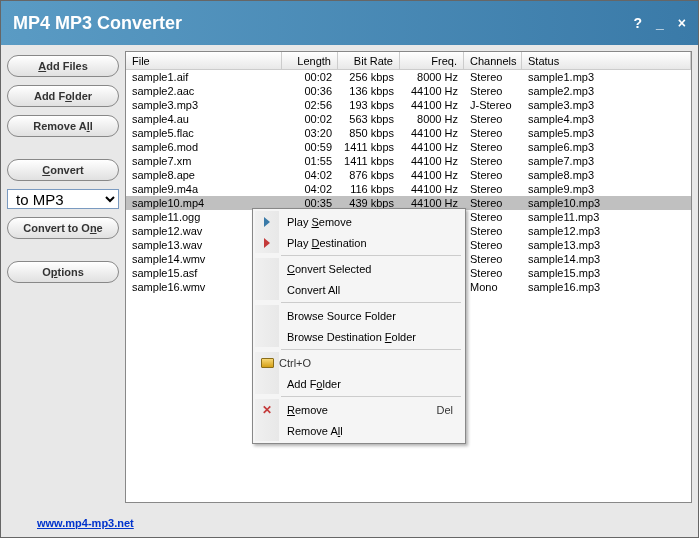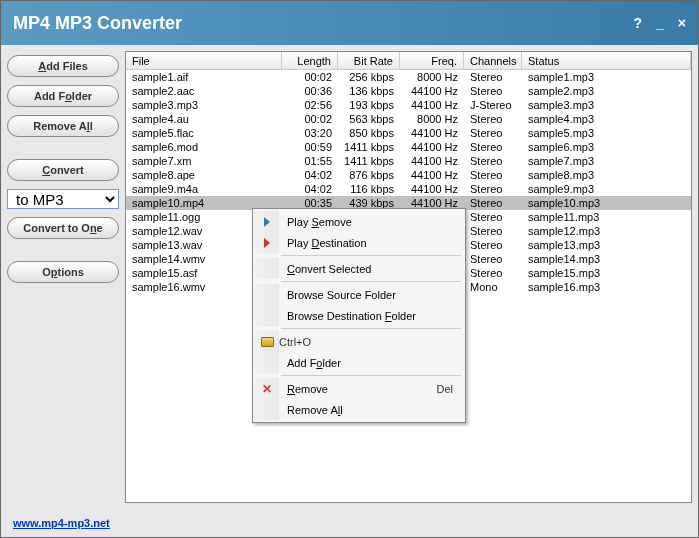--- a/index.html
+++ b/index.html
@@ -35,21 +35,21 @@
 .c-chan { width: 58px; }
 .c-stat { flex: 1; }
 .context-menu { position: absolute; left: 126px; top: 156px; width: 214px; background: #f5f5f5; border: 1px solid #888; box-shadow: 2px 2px 3px rgba(0,0,0,0.3); padding: 2px; }
 .cm-item { height: 21px; display: flex; align-items: center; font-size: 11px; cursor: pointer; }
 .cm-icon { width: 24px; display: flex; align-items: center; justify-content: center; background: linear-gradient(to right, #f0f0f0, #e8e8e8); height: 100%; }
 .cm-label { flex: 1; padding-left: 8px; }
 .cm-shortcut { padding-right: 10px; color: #333; }
 .cm-sep { height: 1px; background: #ccc; margin: 2px 2px 2px 26px; }
 .cm-u { text-decoration: underline; }
 .footer { height: 28px; display: flex; align-items: center; padding: 0 12px; }
-.footer a { color: #0033cc; font-size: 11px; font-weight: bold; text-decoration: underline; }
+.footer a { color: #0033cc; font-size: 11px; font-weight: bold; text-decoration: underline; margin-left: 24px; }
 .tri-blue { width: 0; height: 0; border-top: 5px solid transparent; border-bottom: 5px solid transparent; border-left: 6px solid #3a7aa8; }
 .tri-red { width: 0; height: 0; border-top: 5px solid transparent; border-bottom: 5px solid transparent; border-left: 6px solid #c43a3a; }
 .folder-ico { width: 13px; height: 10px; background: linear-gradient(#f7d774,#d4a017); border: 1px solid #8a6d1a; border-radius: 1px; }
 .x-ico { color: #c43a3a; font-weight: bold; font-size: 12px; }
 </style>
 </head>
 <body>
 
 <div class="window">
   <div class="titlebar">
@@ -237,20 +237,24 @@
           <span class="cm-icon">
               <span class="tri-red"></span>
             </span>
           <span class="cm-label"><span>Play </span><span class="cm-u">D</span><span>estination</span></span>
         </div>
         <div class="cm-sep"></div>
         <div class="cm-item">
           <span class="cm-icon"></span>
           <span class="cm-label"><span class="cm-u">C</span><span>onvert Selected</span></span>
         </div>
+        <div class="cm-item">
+          <span class="cm-icon"></span>
+          <span class="cm-label">Convert All</span>
+        </div>
         <div class="cm-sep"></div>
         <div class="cm-item">
           <span class="cm-icon"></span>
           <span class="cm-label">Browse Source Folder</span>
         </div>
         <div class="cm-item">
           <span class="cm-icon"></span>
           <span class="cm-label"><span>Browse Destination </span><span class="cm-u">F</span><span>older</span></span>
         </div>
         <div class="cm-sep"></div>

